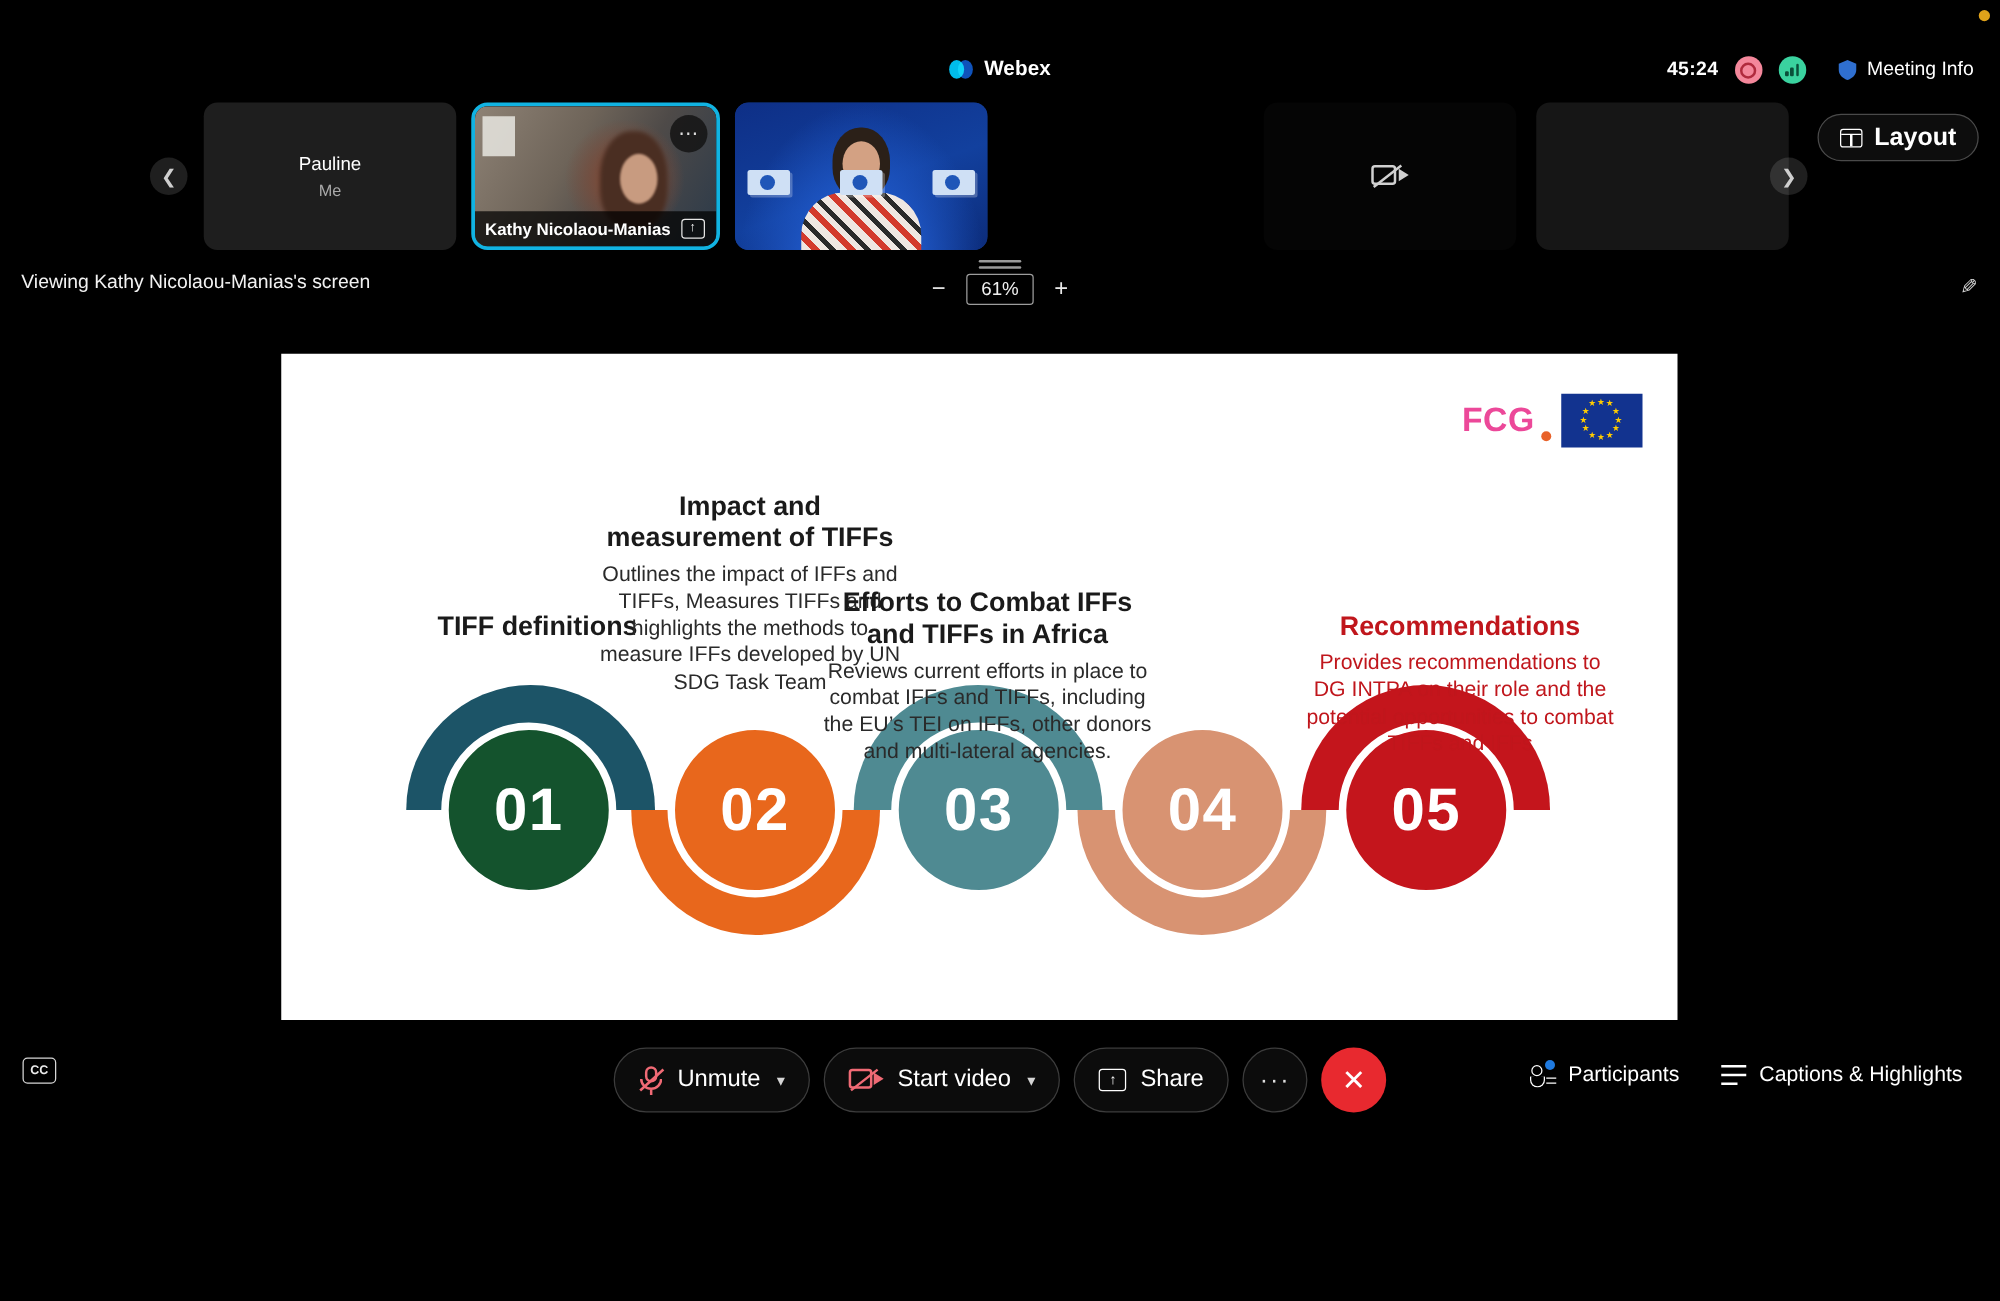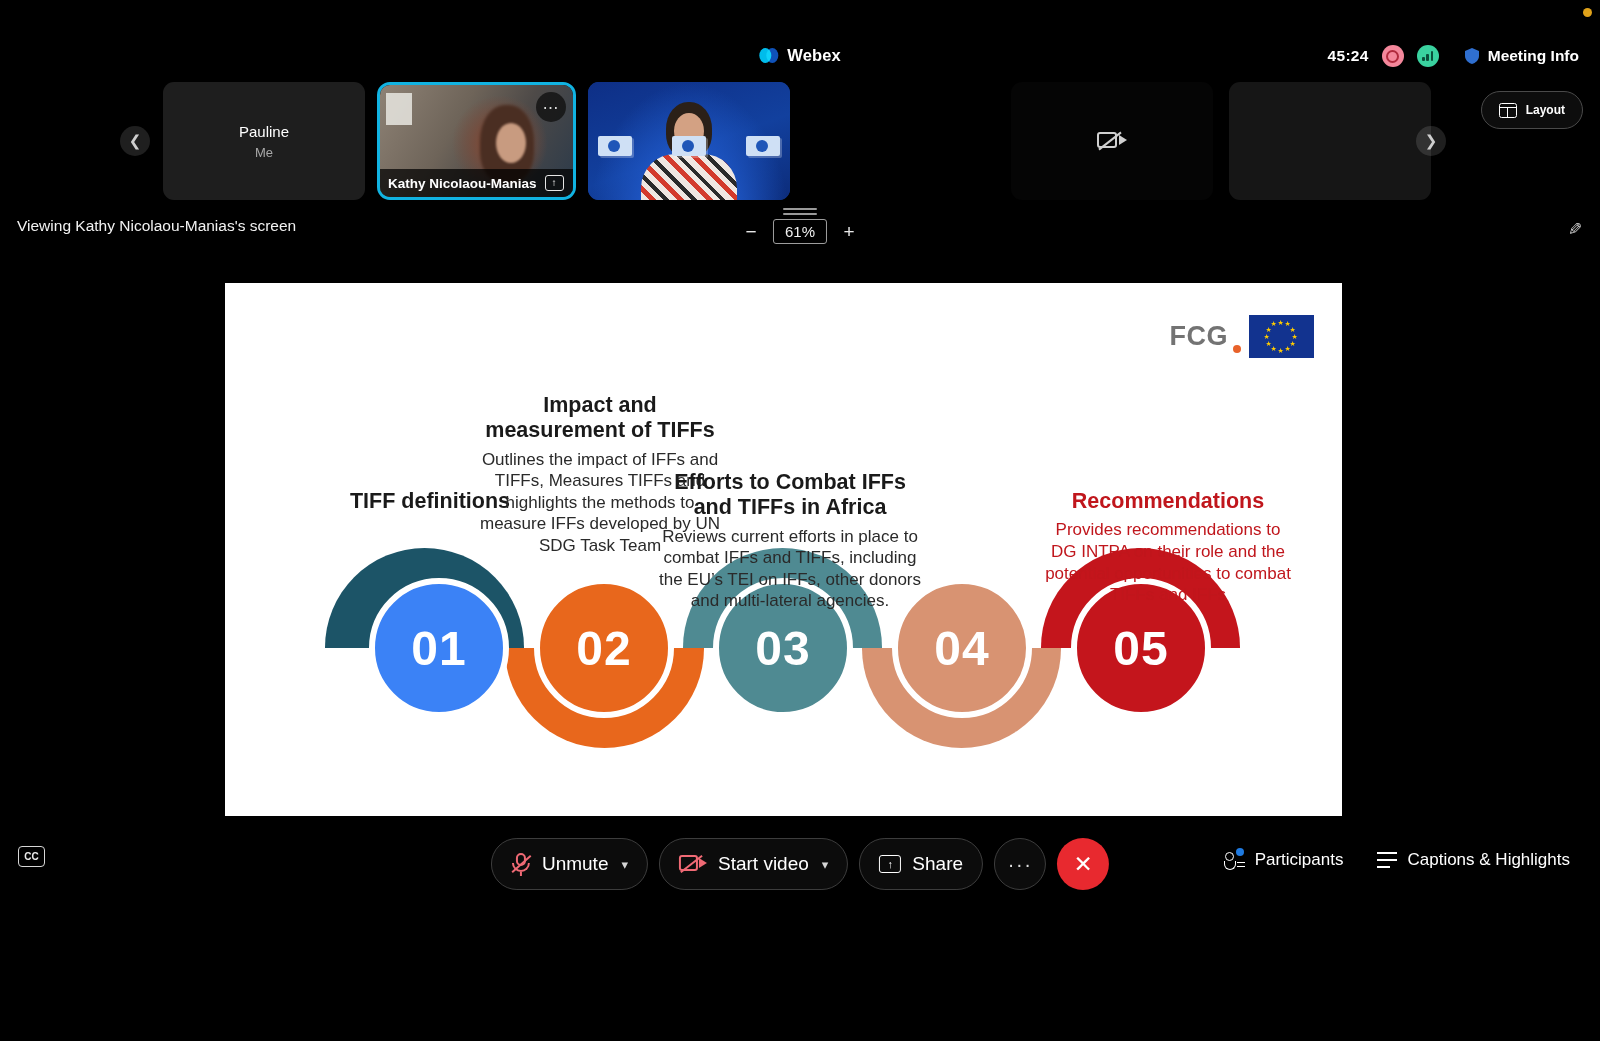--- a/index.html
+++ b/index.html
@@ -25,21 +25,21 @@
   .timer { font-size: 15.5px; font-weight: bold; letter-spacing: .3px; }
   .rec-dot { width: 22px; height: 22px; border-radius: 50%; background: #f4879b;
              display: flex; align-items: center; justify-content: center; }
   .rec-dot::after { content: ""; width: 9px; height: 9px; border-radius: 50%;
                     border: 2.2px solid #b02a3d; }
   .sig { width: 22px; height: 22px; border-radius: 50%; background: #3ad29f;
          display: flex; align-items: flex-end; justify-content: center; gap: 1.6px; padding-bottom: 6px; }
   .sig u { display: block; width: 2.6px; background: #0a4f3a; border-radius: 1px; }
   .sig u:nth-child(1) { height: 4px; } .sig u:nth-child(2) { height: 7px; } .sig u:nth-child(3) { height: 10px; }
   .mi { display: flex; align-items: center; gap: 8px; padding: 3px 9px; border-radius: 6px; margin-left: 3px; }
-  .mi-label { font-size: 15.5px; font-weight: bold; }
+  .mi-label { font-size: 15.5px; font-weight: normal; }
 
   
   .strip { position: absolute; top: 82px; left: 0; width: 1600px; height: 118px; }
   .tile { position: absolute; top: 0; height: 118px; border-radius: 11px; overflow: hidden;
           background: #1e1e1e; display: flex; flex-direction: column;
           align-items: center; justify-content: center; }
   .tile.t1 { left: 163px; width: 202px; }
   .tile.t2 { left: 377px; width: 199px; background: #000; border: 3px solid #11b3e2; border-radius: 13px; }
   .tile.t3 { left: 588px; width: 202px; background: #123a8e; }
   .tile.t4 { left: 801px; width: 202px; }
@@ -88,21 +88,21 @@
                  border-left: 8px solid #d0d0d0; }
   .camoff .sl { position: absolute; left: -1px; top: 10px; width: 28px; height: 2px;
                 background: #d0d0d0; transform: rotate(-38deg); }
   .nav { position: absolute; top: 44px; width: 30px; height: 30px; border-radius: 50%;
          background: rgba(255,255,255,.12); display: flex; align-items: center; justify-content: center;
          font-size: 15px; color: #cfcfcf; }
   .nav.l { left: 120px; } .nav.r { left: 1416px; }
 
   .layout-btn { position: absolute; right: 17px; top: 91px; height: 38px; padding: 0 17px;
      border: 1px solid #4a4a4a; border-radius: 19px; background: #0d0d0d;
-     display: flex; align-items: center; gap: 9px; font-size: 12px; font-weight: bold; }
+     display: flex; align-items: center; gap: 9px; font-size: 20px; font-weight: bold; }
   .layout-ic { width: 18px; height: 15px; border: 1.8px solid #fff; border-radius: 2.5px; position: relative; }
   .layout-ic::after { content:""; position:absolute; left:0; right:0; top:3px; height:1.6px; background:#fff; }
   .layout-ic::before { content:""; position:absolute; top:4px; bottom:0; left:7px; width:1.6px; background:#fff; }
 
   
   .viewbar { position: absolute; top: 205px; left: 0; width: 1600px; height: 46px; }
   .viewing-text { position: absolute; left: 17px; top: 12px; font-size: 15.5px; color: #f2f2f2; }
   .grab { position: absolute; left: 50%; top: 0px; transform: translateX(-50%); width: 34px; }
   .grab i { display: block; height: 2px; background: #9a9a9a; margin: 3px 0; border-radius: 1px; }
   .zoomctl { position: absolute; left: 50%; top: 14px; transform: translateX(-50%);
@@ -110,21 +110,21 @@
   .zb { font-size: 19px; color: #e8e8e8; width: 16px; text-align: center; line-height: 1; }
   .zval { border: 1.4px solid #9d9d9d; border-radius: 3px; padding: 3px 11px; font-size: 15px; color: #efefef; }
   .annot { position: absolute; right: 18px; top: 14px; font-size: 17px; color: #cfcfcf; transform: scaleX(-1); }
 
   
   .slide { position: absolute; left: 225px; top: 283px; width: 1117px; height: 628px;
            background: #fff; color: #222; overflow: hidden; }
   .slide-title { position: absolute; left: 0; right: 0; top: 26px; text-align: center;
      font-size: 35px; font-weight: bold; color: #1a1a1a; }
   .fcg { position: absolute; right: 28px; top: 32px; display: flex; align-items: center; gap: 8px; }
-  .fcg-txt { font-size: 27px; font-weight: bold; color: #737373; letter-spacing: .5px; }
+  .fcg-txt { font-size: 27px; font-weight: bold; color: #ec4899; letter-spacing: .5px; }
   .fcg-dot { width: 8px; height: 8px; border-radius: 50%; background: #e8622a; margin-left: -3px; align-self: flex-end; margin-bottom: 5px; }
   .euflag { width: 65px; height: 43px; background: #12338f; position: relative; }
   .star { position: absolute; color: #ffcc00; font-size: 7px; line-height: 1; }
 
   .chain { position: absolute; left: 0; top: 265px; width: 1117px; height: 200px; }
   .arc { position: absolute; width: 199px; height: 100px; }
   .arc.up { border-radius: 100px 100px 0 0; }
   .arc.dn { border-radius: 0 0 100px 100px; }
   .circ { position: absolute; width: 140px; height: 140px; border-radius: 50%;
           border: 6px solid #fff; display: flex; align-items: center; justify-content: center;
@@ -291,21 +291,21 @@
     </div>
 
     <div class="chain">
 
       <div class="arc up" id="arc1" style="left: 100px; top: 0px; background: rgb(28, 84, 103);"></div>
       <div class="arc dn" id="arc2" style="left: 280px; top: 100px; background: rgb(232, 103, 28);"></div>
       <div class="arc up" id="arc3" style="left: 458px; top: 0px; background: rgb(79, 138, 146);"></div>
       <div class="arc dn" id="arc4" style="left: 637px; top: 100px; background: rgb(216, 147, 114);"></div>
       <div class="arc up" id="arc5" style="left: 816px; top: 0px; background: rgb(196, 21, 28);"></div>
 
-      <div class="circ" id="c1" style="left: 144px; top: 30px; background: #3b82f6;">01</div>
+      <div class="circ" id="c1" style="left: 128px; top: 30px; background: #14532d;">01</div>
       <div class="circ" id="c2" style="left: 309px; top: 30px; background: rgb(232, 103, 28);">02</div>
       <div class="circ" id="c3" style="left: 488px; top: 30px; background: rgb(79, 138, 146);">03</div>
       <div class="circ" id="c4" style="left: 667px; top: 30px; background: rgb(216, 147, 114);">04</div>
       <div class="circ" id="c5" style="left: 846px; top: 30px; background: rgb(196, 21, 28);">05</div>
     </div>
 
     <div class="cap" style="left:80px; top:206px; width:250px;">
       <h4>TIFF definitions</h4>
     </div>
     <div class="cap" style="left:250px; top:110px; width:250px;">

